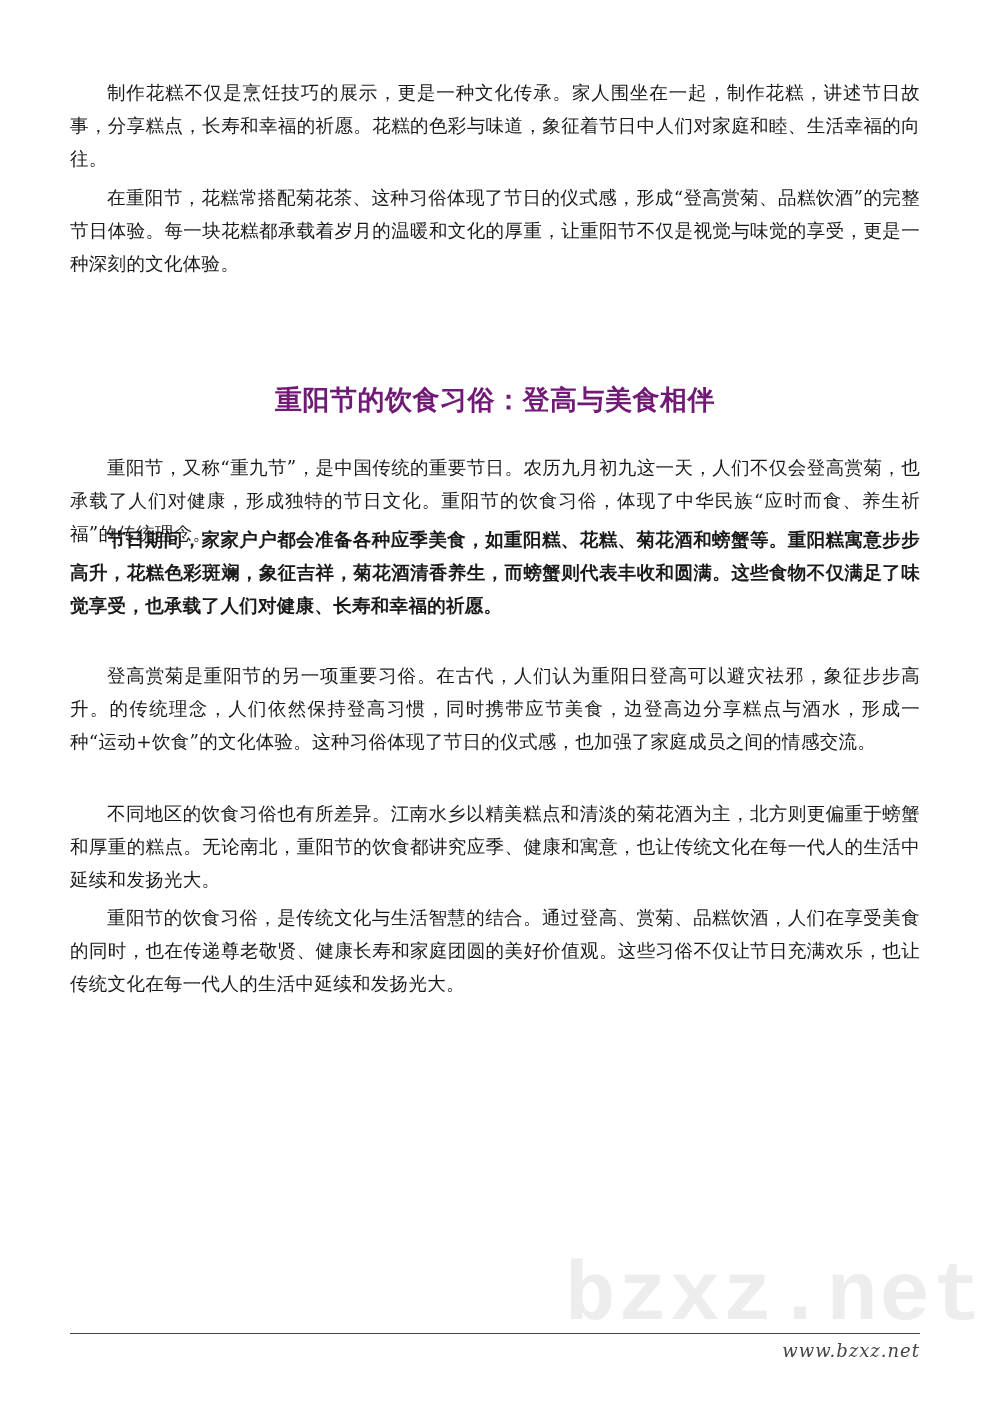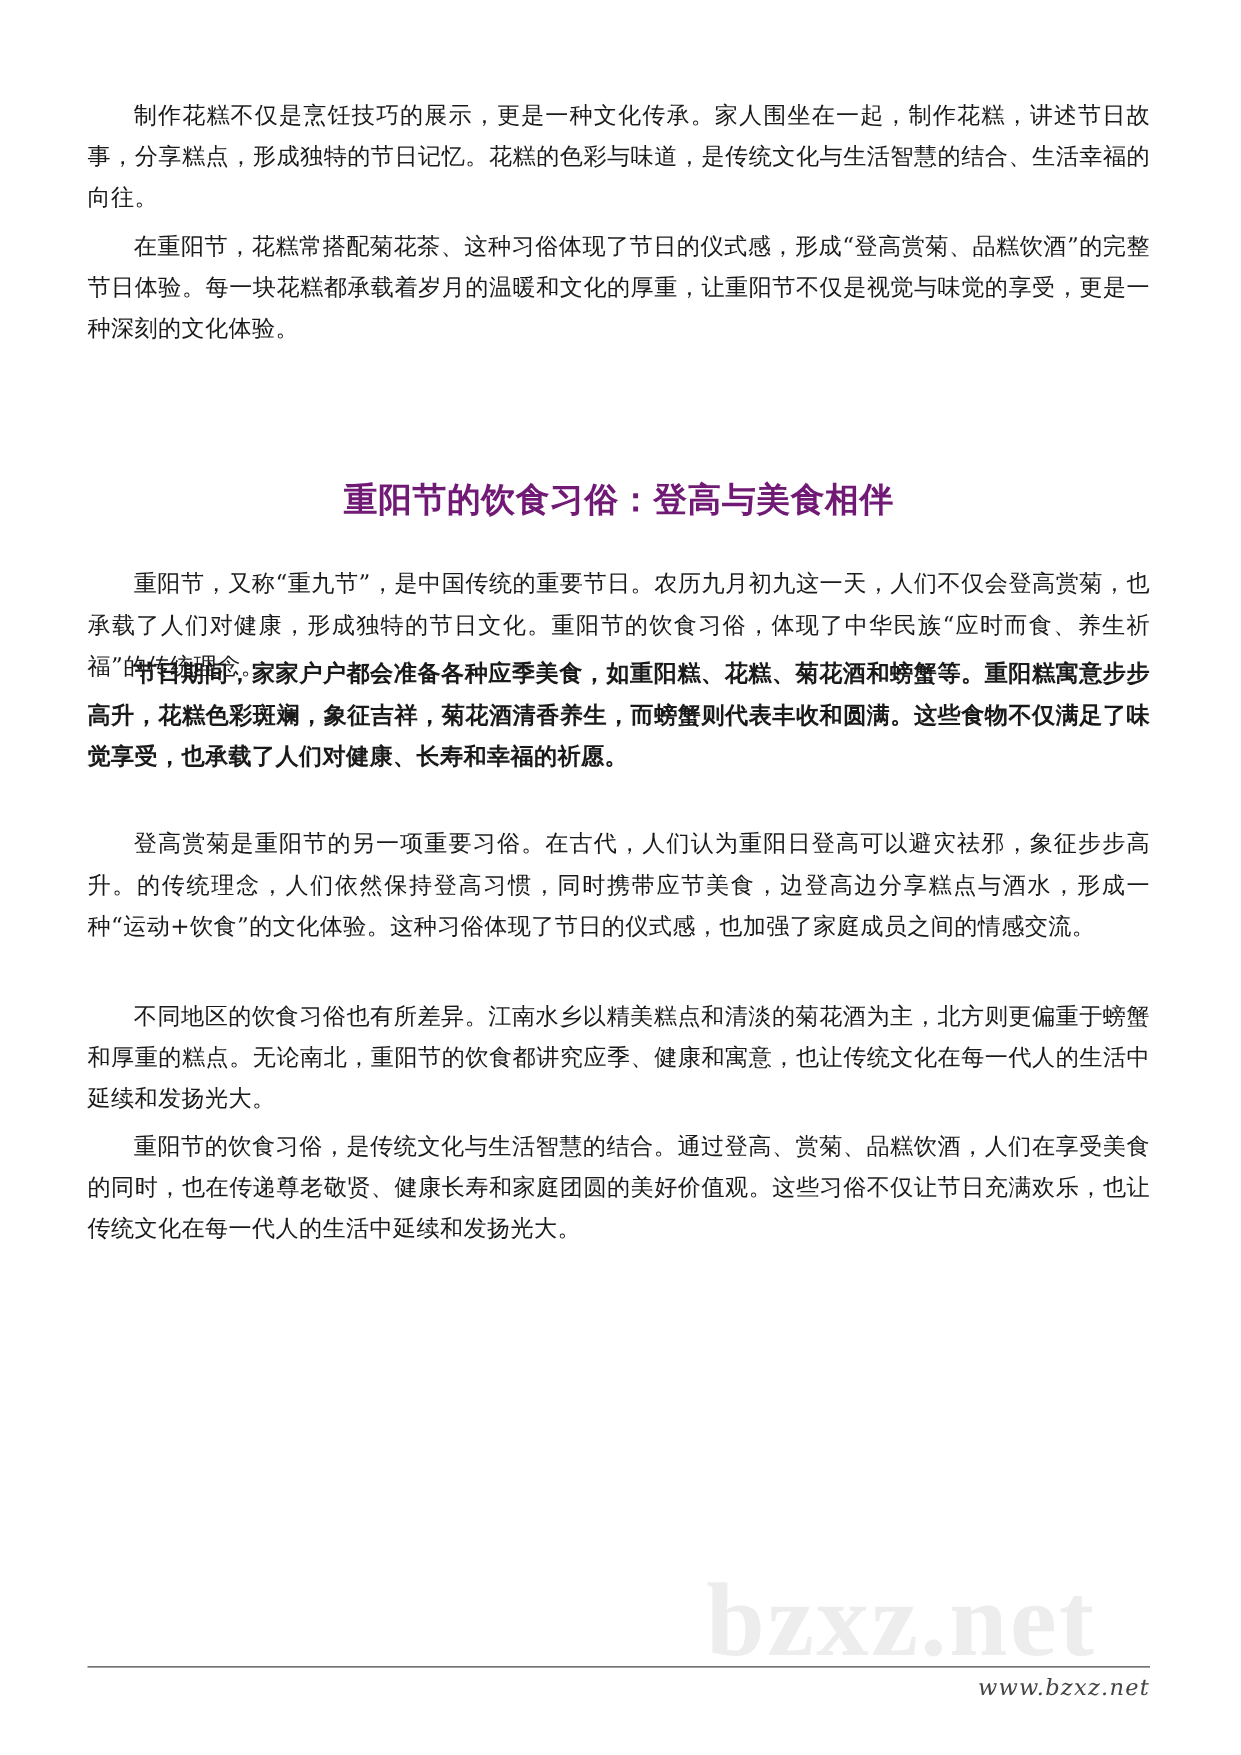--- a/index.html
+++ b/index.html
@@ -47,21 +47,21 @@
     .p3 { position: absolute; top: 451px; left: 0; width: 850px; }
     .p4 { position: absolute; top: 523px; left: 0; width: 850px; font-weight: bold; }
     .p5 { position: absolute; top: 659px; left: 0; width: 850px; }
     .p6 { position: absolute; top: 797px; left: 0; width: 850px; }
     .p7 { position: absolute; top: 901px; left: 0; width: 850px; }
 
     .watermark {
       position: absolute;
       left: 565px;
       top: 1255px;
-      font-family: Liberation Serif, serif;
+      font-family: Liberation Mono, monospace;
       font-weight: bold;
       font-size: 84px;
       letter-spacing: 2px;
       color: #ededed;
       line-height: 1;
     }
     .footer-rule {
       position: absolute;
       left: 70px;
       top: 1333px;
@@ -77,21 +77,21 @@
       font-style: italic;
       font-size: 18px;
       color: #444;
       letter-spacing: 1px;
     }
   </style>
 </head>
 <body>
 
 <div class="page">
-  <p class="para p1">制作花糕不仅是烹饪技巧的展示，更是一种文化传承。家人围坐在一起，制作花糕，讲述节日故事，分享糕点，形成独特的节日记忆。花糕的色彩与味道，是传统文化与生活智慧的结合、生活幸福的向往。</p>
+  <p class="para p1">制作花糕不仅是烹饪技巧的展示，更是一种文化传承。家人围坐在一起，制作花糕，讲述节日故事，分享糕点，长寿和幸福的祈愿。花糕的色彩与味道，象征着节日中人们对家庭和睦、生活幸福的向往。</p>
   <p class="para p2">在重阳节，花糕常搭配菊花茶、这种习俗体现了节日的仪式感，形成“登高赏菊、品糕饮酒”的完整节日体验。每一块花糕都承载着岁月的温暖和文化的厚重，让重阳节不仅是视觉与味觉的享受，更是一种深刻的文化体验。</p>
 
   <h2 class="heading">重阳节的饮食习俗：登高与美食相伴</h2>
 
   <p class="para p3">重阳节，又称“重九节”，是中国传统的重要节日。农历九月初九这一天，人们不仅会登高赏菊，也承载了人们对健康，形成独特的节日文化。重阳节的饮食习俗，体现了中华民族“应时而食、养生祈福”的传统理念。</p>
   <p class="para p4">节日期间，家家户户都会准备各种应季美食，如重阳糕、花糕、菊花酒和螃蟹等。重阳糕寓意步步高升，花糕色彩斑斓，象征吉祥，菊花酒清香养生，而螃蟹则代表丰收和圆满。这些食物不仅满足了味觉享受，也承载了人们对健康、长寿和幸福的祈愿。</p>
   <p class="para p5">登高赏菊是重阳节的另一项重要习俗。在古代，人们认为重阳日登高可以避灾祛邪，象征步步高升。的传统理念，人们依然保持登高习惯，同时携带应节美食，边登高边分享糕点与酒水，形成一种“运动+饮食”的文化体验。这种习俗体现了节日的仪式感，也加强了家庭成员之间的情感交流。</p>
   <p class="para p6">不同地区的饮食习俗也有所差异。江南水乡以精美糕点和清淡的菊花酒为主，北方则更偏重于螃蟹和厚重的糕点。无论南北，重阳节的饮食都讲究应季、健康和寓意，也让传统文化在每一代人的生活中延续和发扬光大。</p>
   <p class="para p7">重阳节的饮食习俗，是传统文化与生活智慧的结合。通过登高、赏菊、品糕饮酒，人们在享受美食的同时，也在传递尊老敬贤、健康长寿和家庭团圆的美好价值观。这些习俗不仅让节日充满欢乐，也让传统文化在每一代人的生活中延续和发扬光大。</p>
 </div>

